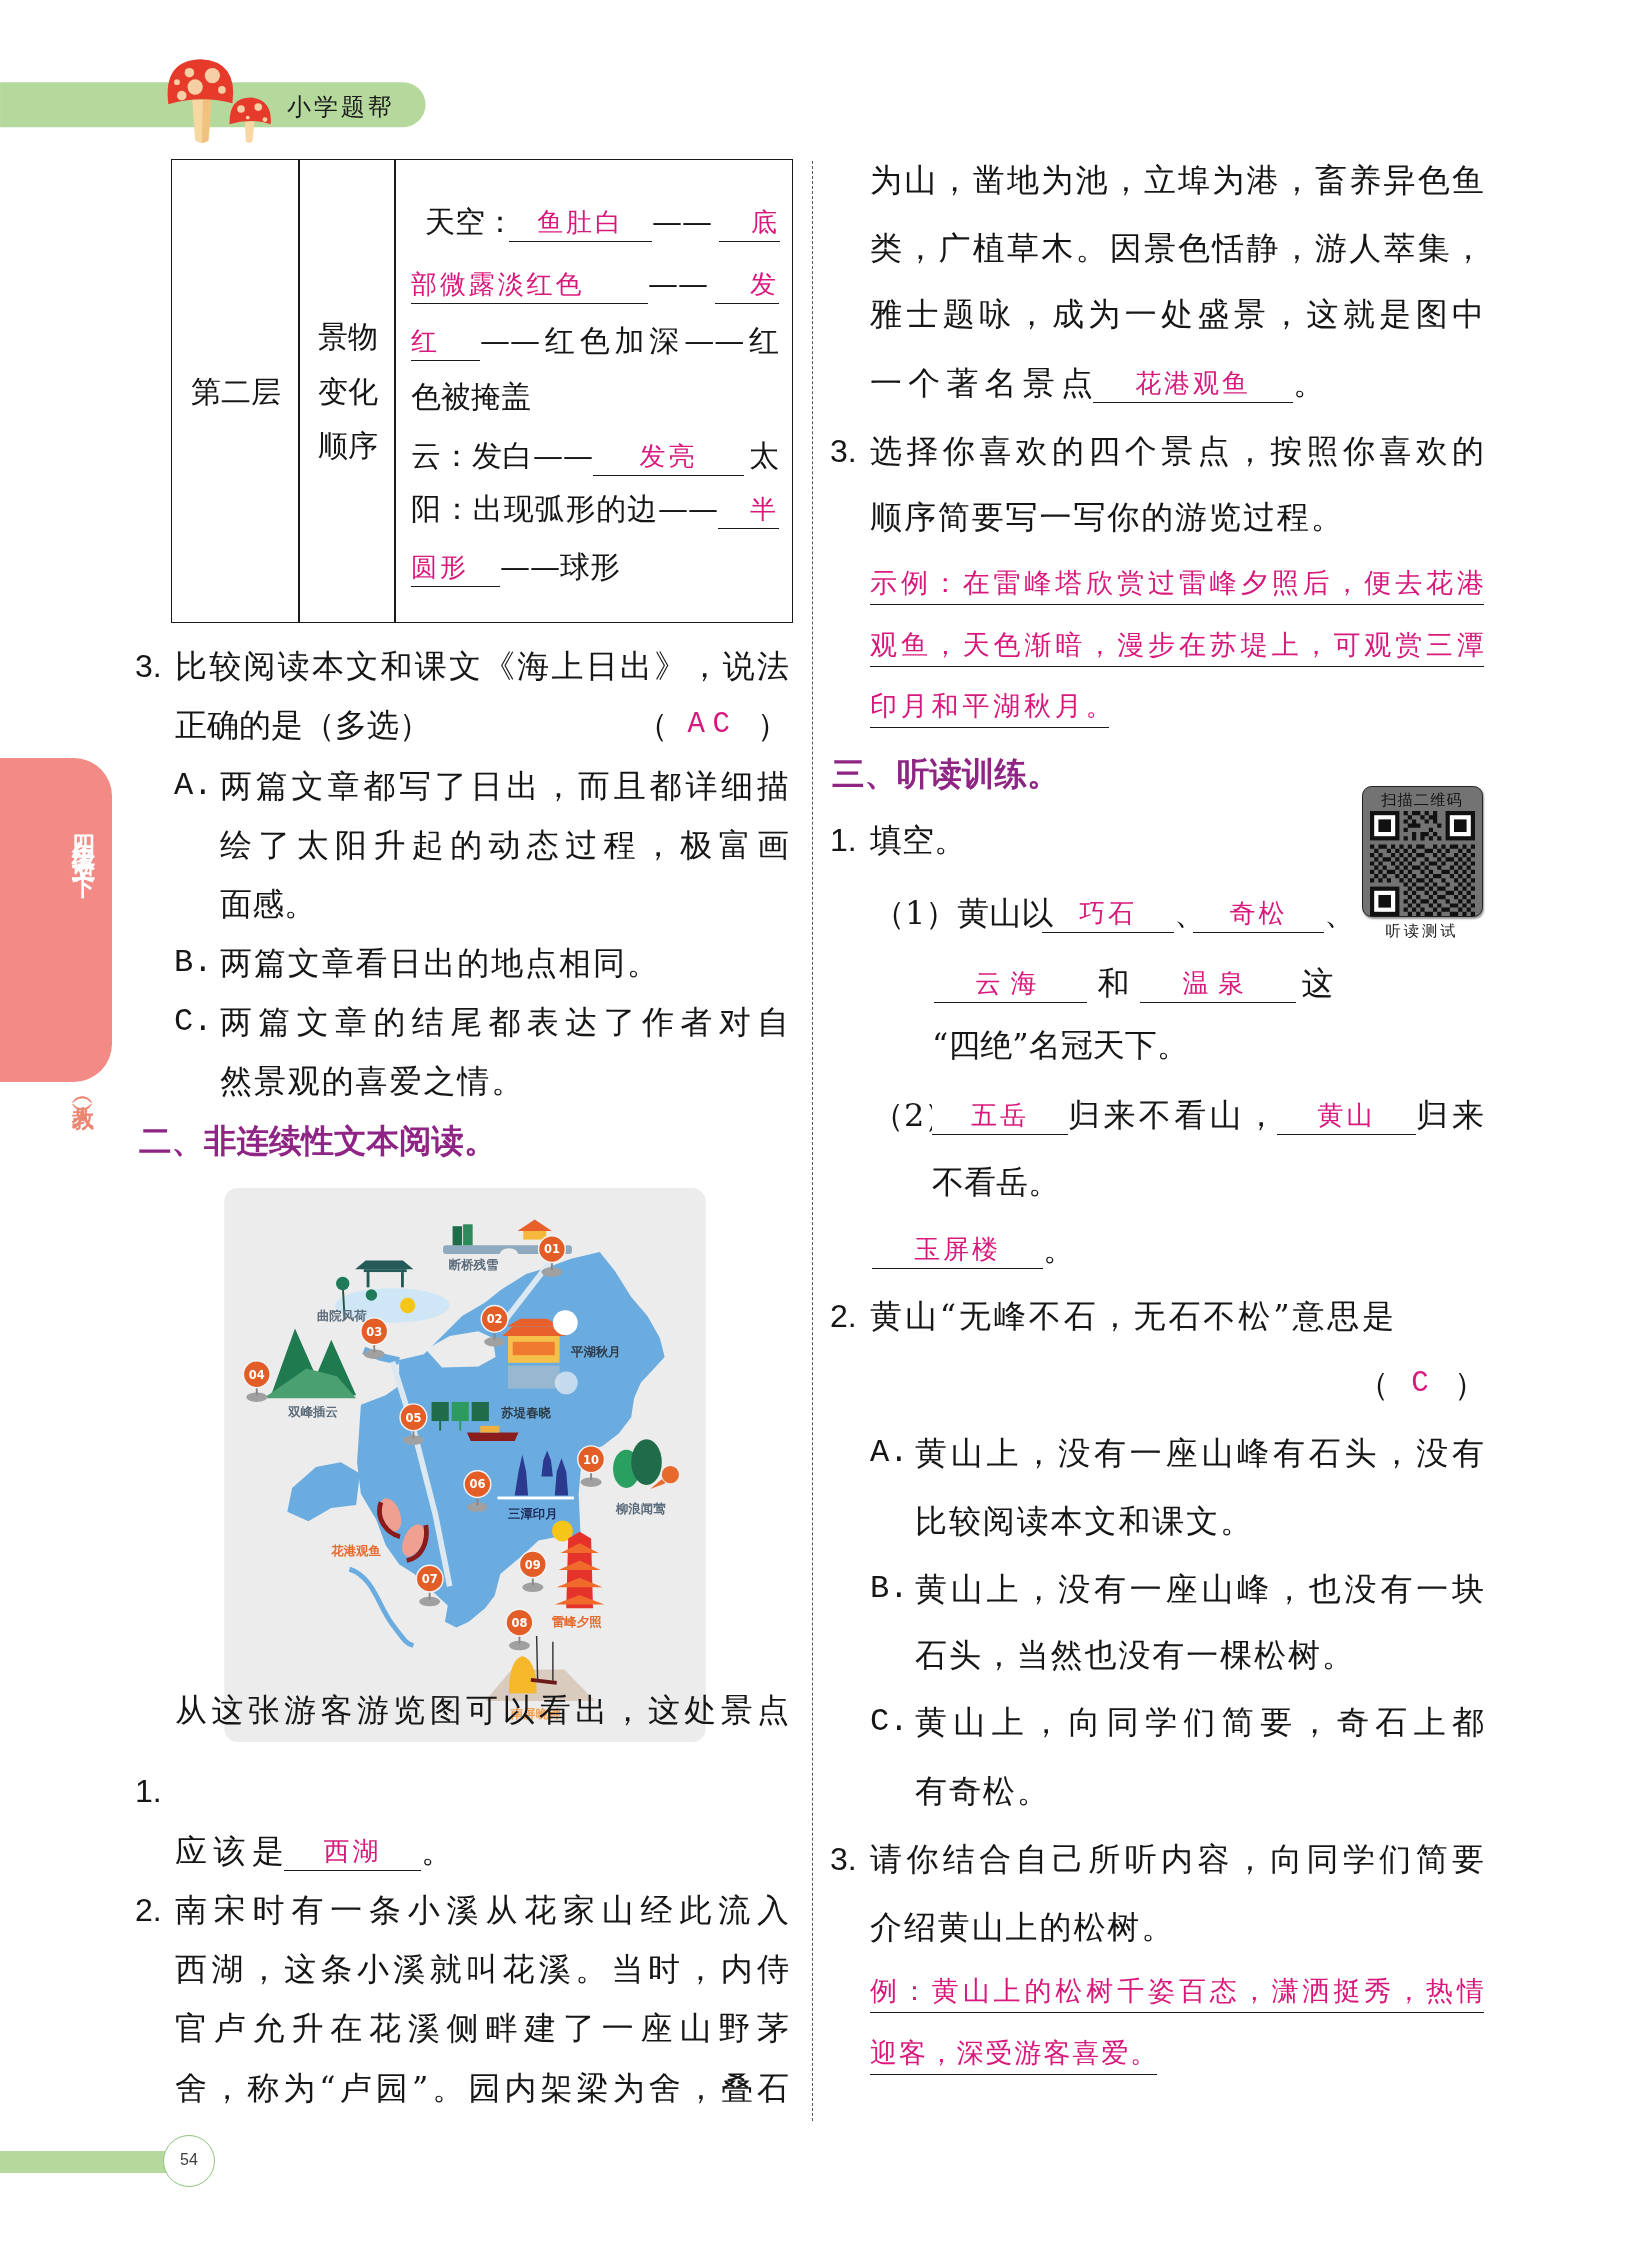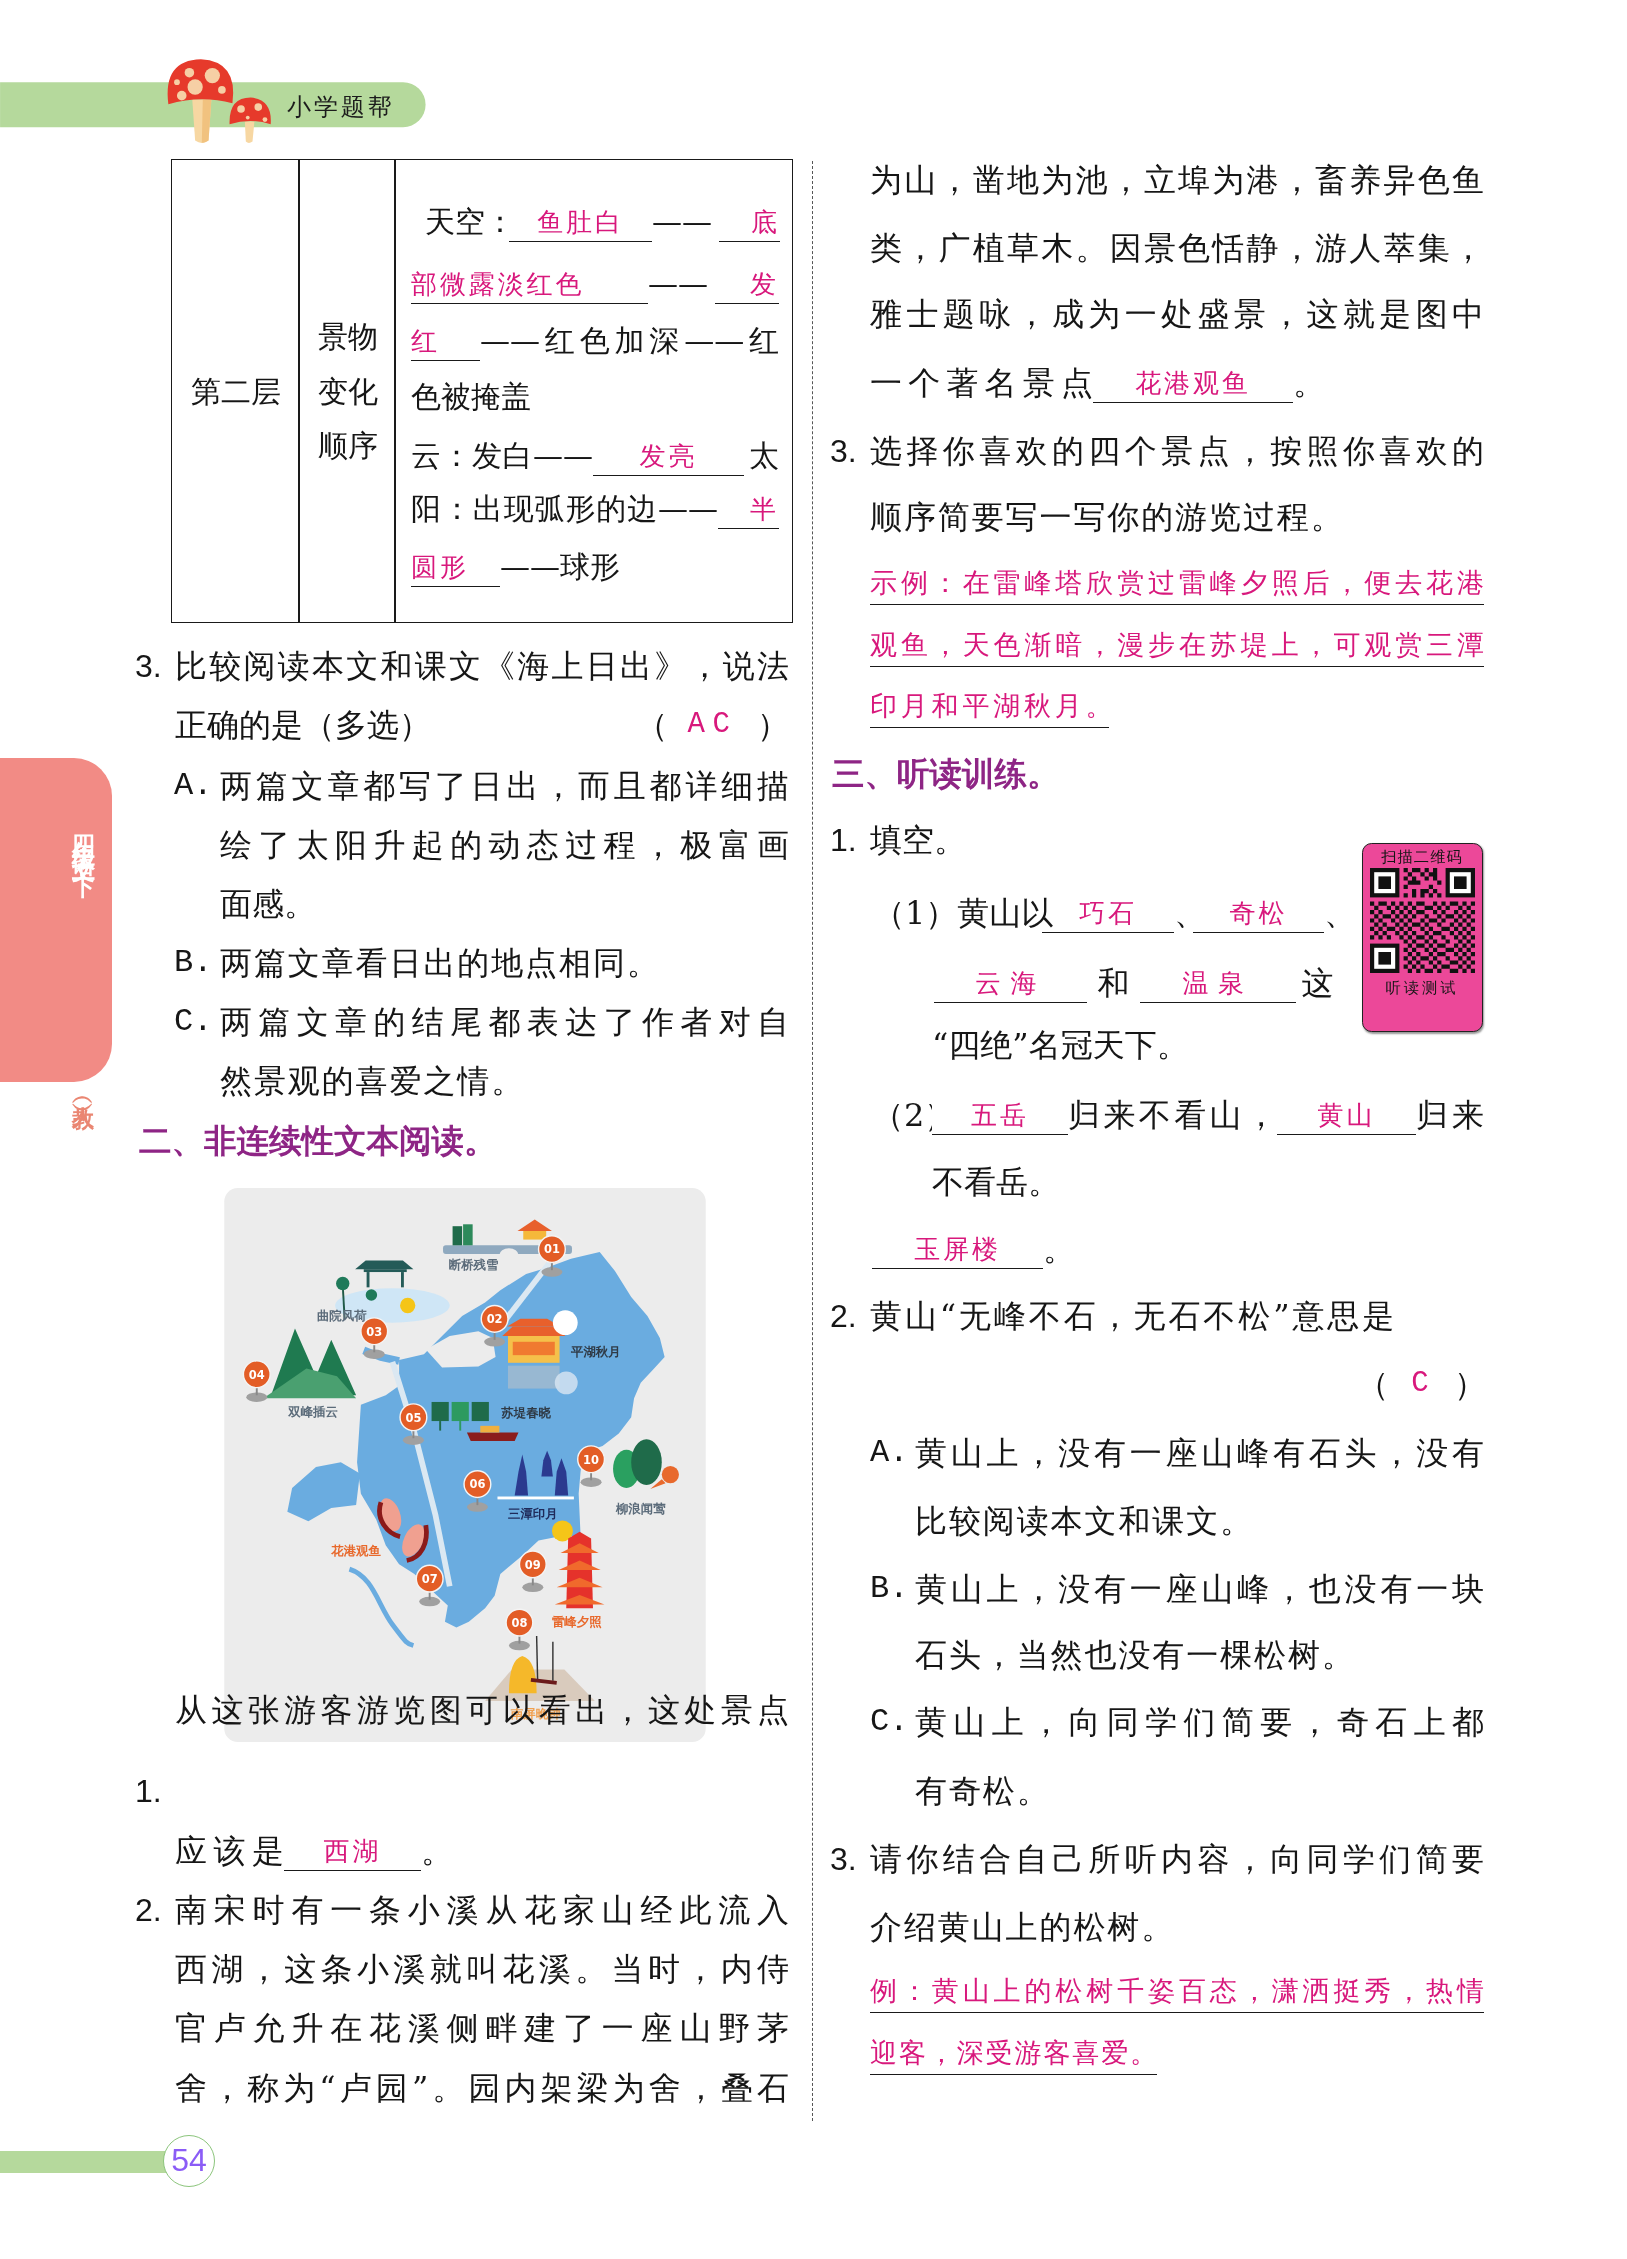--- a/index.html
+++ b/index.html
@@ -298,21 +298,21 @@
 
 <div class="ln num" style="left:830px;top:430px">3.</div>
 <div class="ln j" style="left:870px;top:430px;width:614px">选择你喜欢的四个景点，按照你喜欢的</div>
 <div class="ln" style="left:870px;top:496px;letter-spacing:1.9px">顺序简要写一写你的游览过程。</div>
 <div class="ansline j" style="left:870px;top:563px;width:614px">示例：在雷峰塔欣赏过雷峰夕照后，便去花港</div>
 <div class="ansline j" style="left:870px;top:625px;width:614px">观鱼，天色渐暗，漫步在苏堤上，可观赏三潭</div>
 <div class="ansline" style="left:870px;top:686px;width:239px;letter-spacing:3.8px">印月和平湖秋月。</div>
 
 <div class="sect" style="left:832px;top:753px">三、听读训练。</div>
 
-<div class="abs" style="left:1362px;top:843px;width:121px;height:189px;border:1.9px solid #222;border-radius:9.6px;background:#ec4899;box-shadow:1px 1.9px 1.9px #999">
+<div class="abs" style="left:1362px;top:786px;width:121px;height:131px;border:1.9px solid #222;border-radius:9.6px;background:#737373;box-shadow:1px 1.9px 1.9px #999">
   <div class="abs" style="left:0;top:3.8px;width:118px;text-align:center;font-size:15.3px;line-height:19px;letter-spacing:1px">扫描二维码</div>
   <svg class="abs" style="left:6.7px;top:24px" width="105" height="105" viewBox="0 0 25 25">
     <rect width="7" height="7" fill="#111"></rect>
       <rect x="1" y="1" width="5" height="5" fill="#fff"></rect>
       <rect x="2" y="2" width="3" height="3" fill="#111"></rect>
     <rect x="18" width="7" height="7" fill="#111"></rect>
       <rect x="19" y="1" width="5" height="5" fill="#fff"></rect>
       <rect x="20" y="2" width="3" height="3" fill="#111"></rect>
     <rect y="18" width="7" height="7" fill="#111"></rect>
       <rect x="1" y="19" width="5" height="5" fill="#fff"></rect>
@@ -372,15 +372,15 @@
 <div class="ln" style="left:915px;top:1770px;letter-spacing:1.9px">有奇松。</div>
 
 <div class="ln num" style="left:830px;top:1838px">3.</div>
 <div class="ln j" style="left:870px;top:1838px;width:614px">请你结合自己所听内容，向同学们简要</div>
 <div class="ln" style="left:870px;top:1906px;letter-spacing:1.9px">介绍黄山上的松树。</div>
 <div class="ansline j" style="left:870px;top:1971px;width:614px">例：黄山上的松树千姿百态，潇洒挺秀，热情</div>
 <div class="ansline" style="left:870px;top:2033px;width:287px;letter-spacing:1.9px">迎客，深受游客喜爱。</div>
 
 <div class="abs" style="left:0;top:2151px;width:167px;height:22px;background:#b5d99c"></div>
 <div class="abs" style="left:163px;top:2135px;width:52px;height:52px;border:1.9px solid #8cc57c;border-radius:50%;background:#fff;text-align:center">
-  <span style="display:block;font-family:'Liberation Sans',sans-serif;font-size:32px;line-height:48px;color:#8b5cf6">54</span>
+  <span style="display:block;font-family:'Liberation Sans',sans-serif;font-size:16px;line-height:48px;color:#404040">54</span>
 </div>
 
 
 </body></html>

